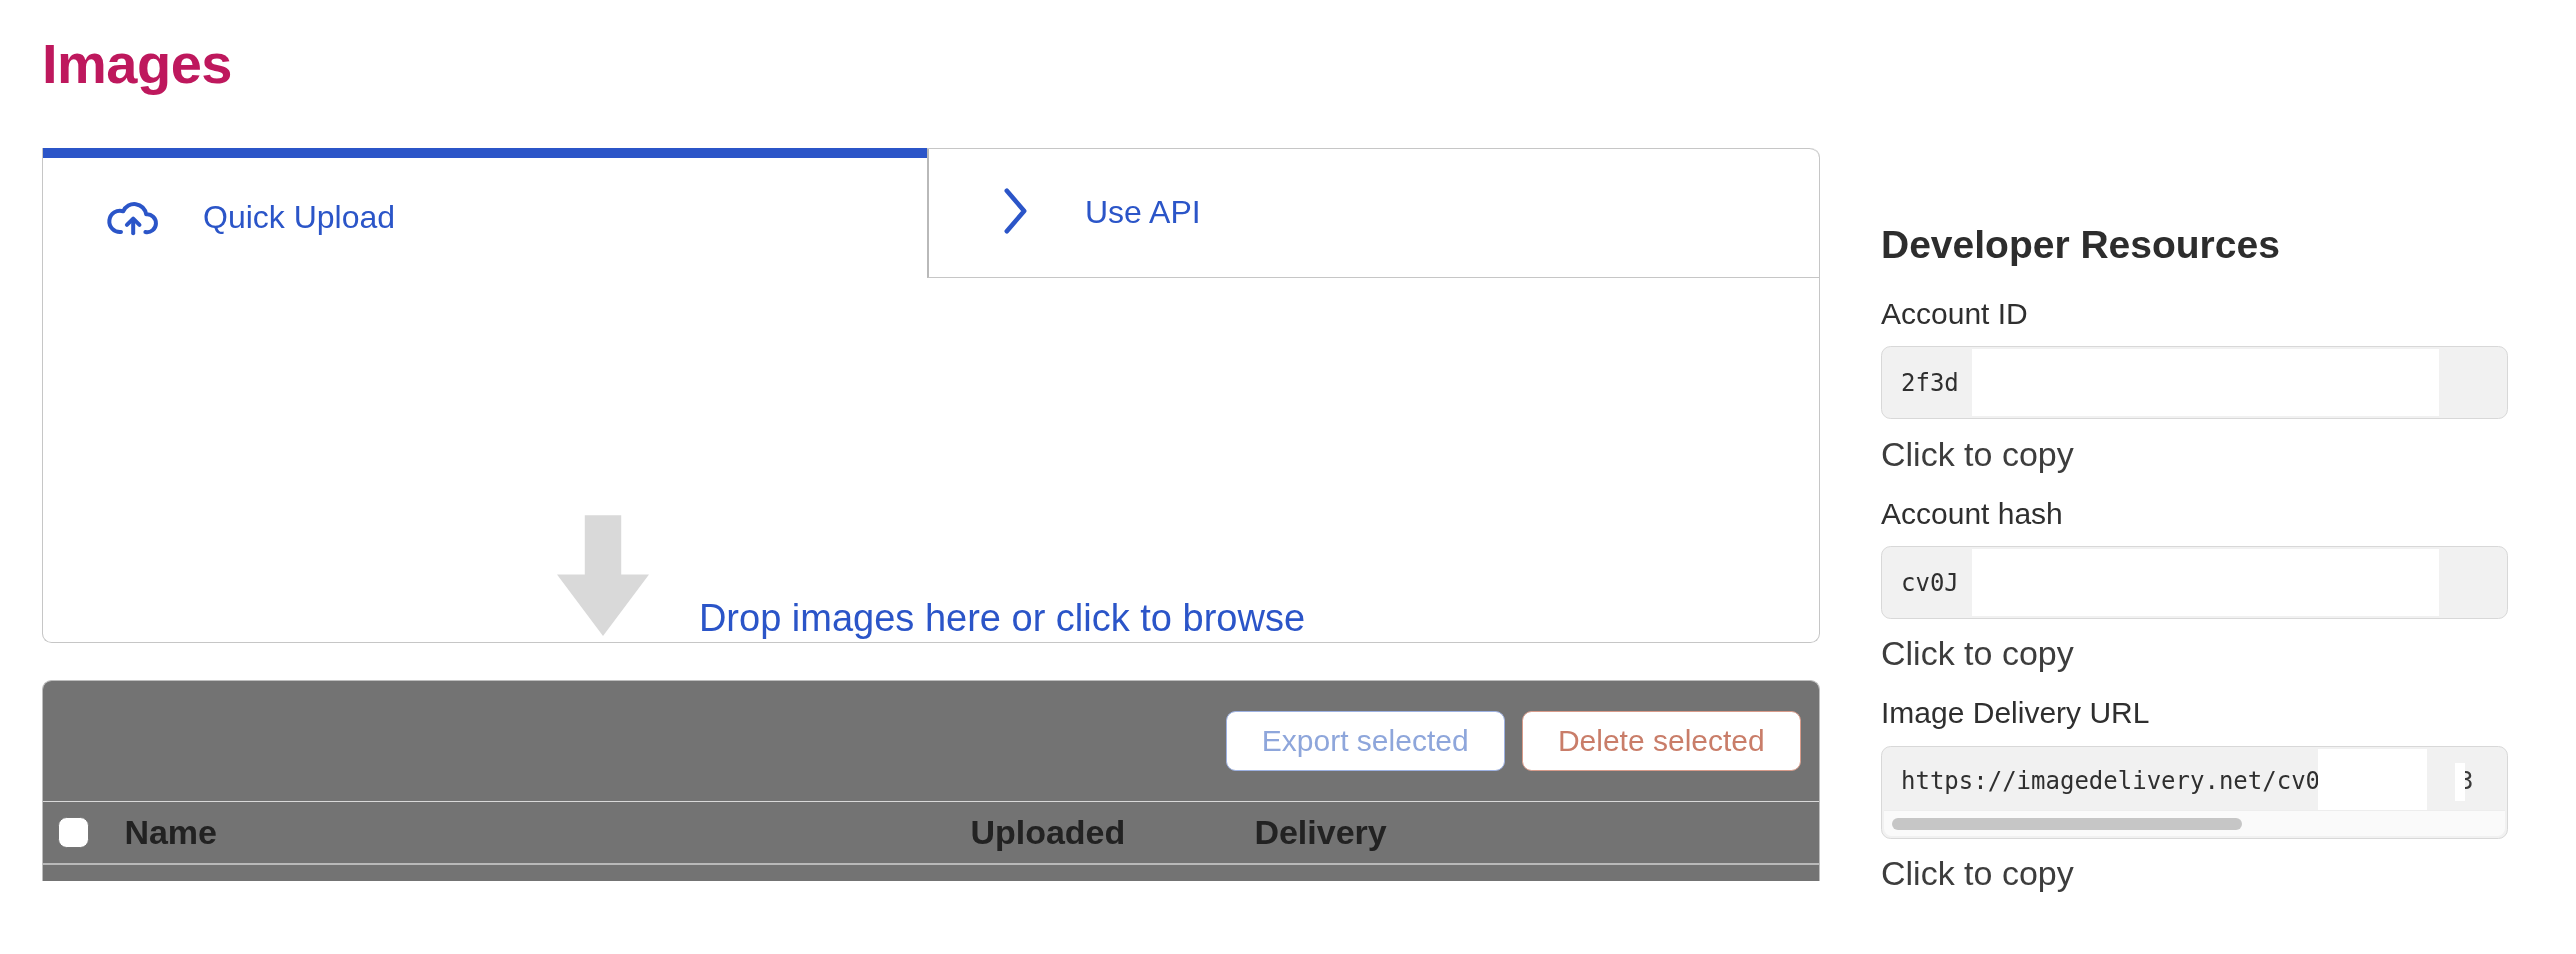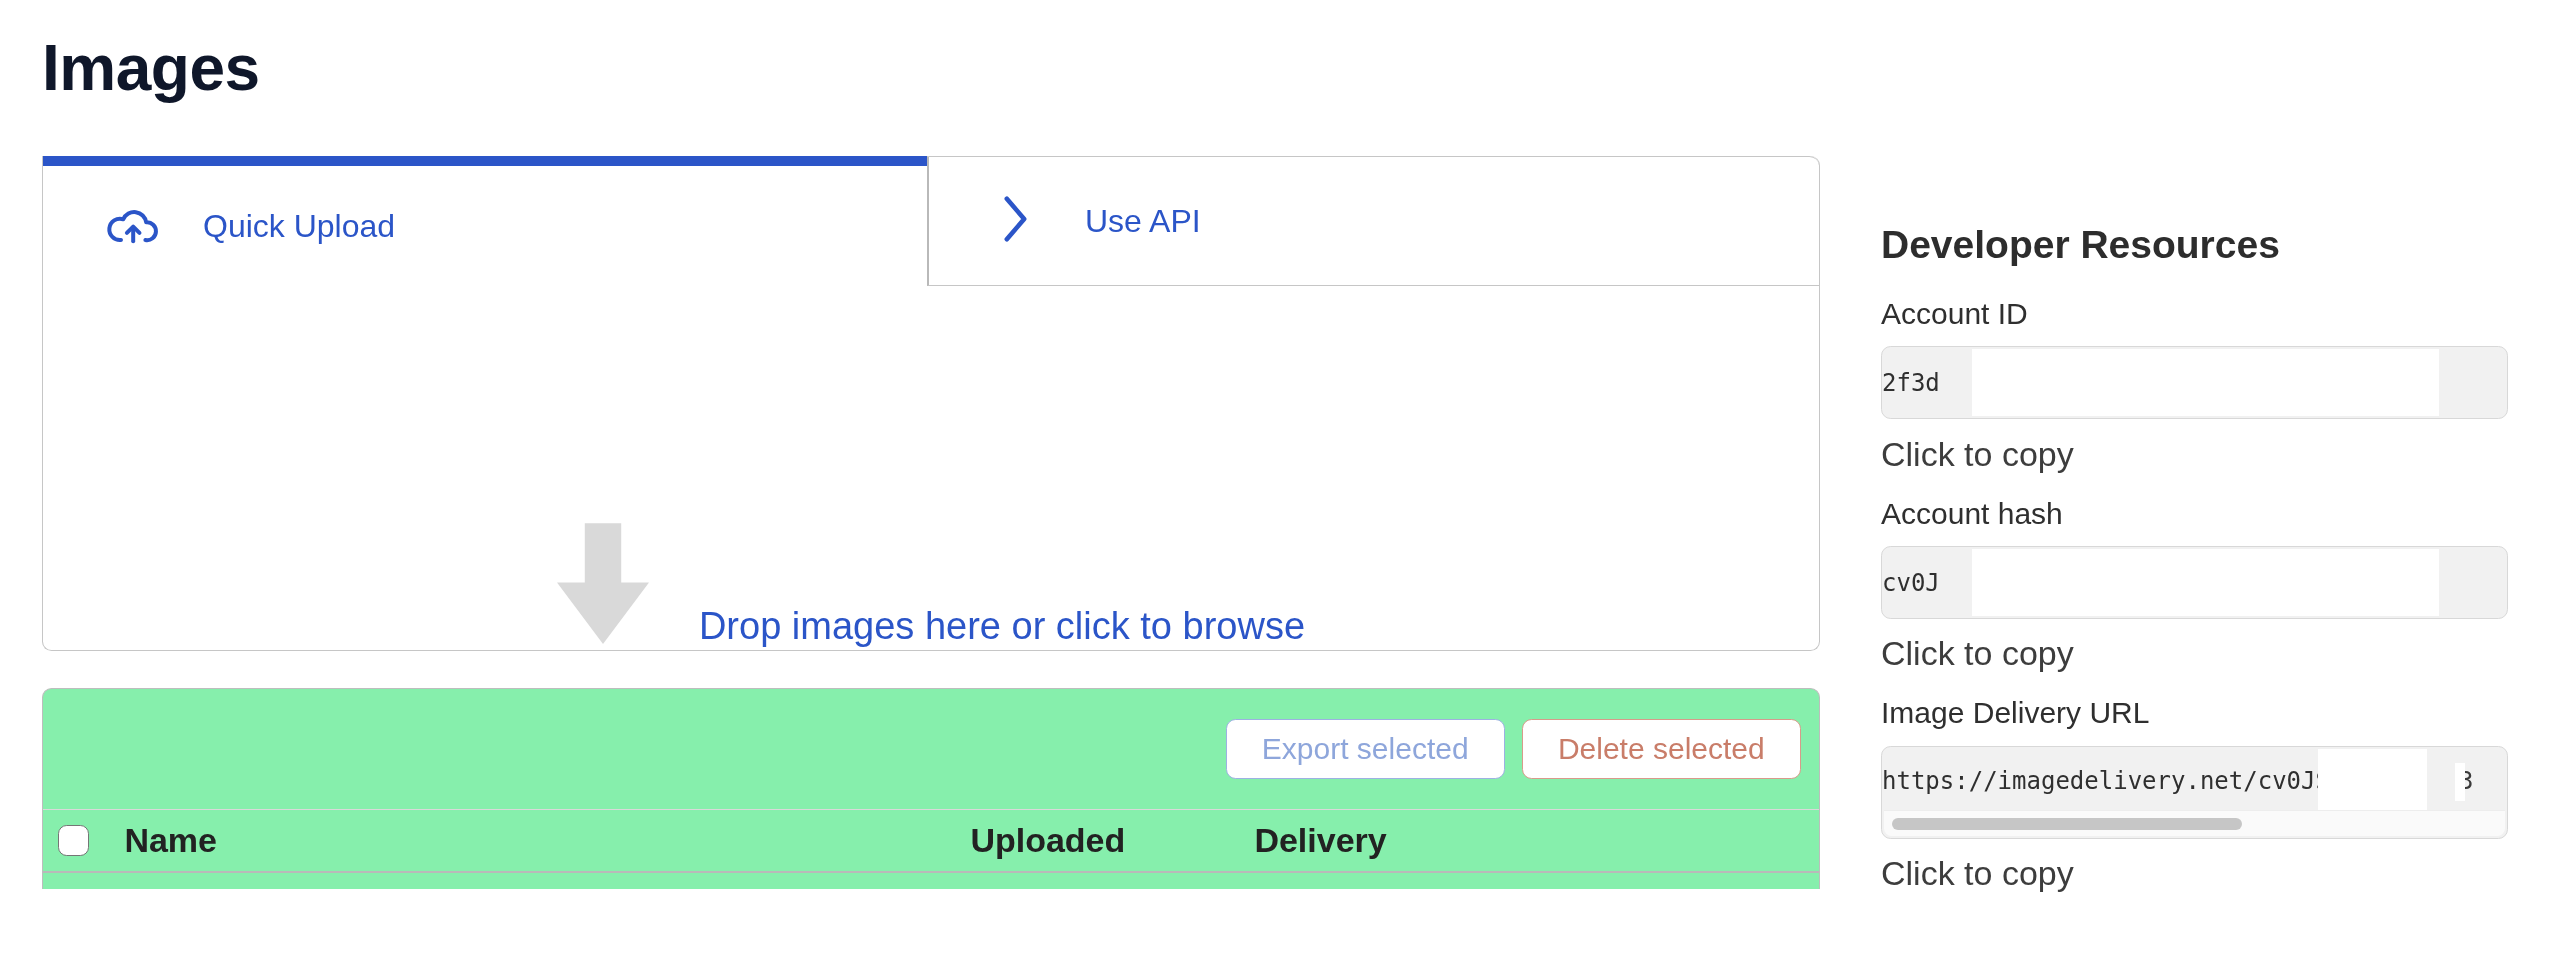--- a/index.html
+++ b/index.html
@@ -1,41 +1,41 @@
 <!DOCTYPE html>
 <html><head>
 <meta charset="utf-8">
 <style>
   * { margin:0; padding:0; box-sizing:border-box; }
   html,body { width:2576px; height:954px; background:#ffffff; overflow:hidden;
               font-family:"Liberation Sans", sans-serif; color:#2f2f2f; }
 
   .main-col { position:absolute; left:42px; top:0; width:1778px; }
 
-  .page-title { margin-top:35px; font-size:64px; line-height:1.05; font-weight:700; color:#0f172a; letter-spacing:-0.5px; }
+  .page-title { margin-top:35px; font-size:56px; line-height:1.05; font-weight:700; color:#be185d; letter-spacing:-0.5px; }
   .page-subtitle { margin-top:31px; font-size:33px; color:#303030; }
 
   
   .upload-card { margin-top:54px; width:1778px; height:495px;
                  border:1.9px solid #c6c6c6; border-top:none;
                  border-radius:0 9.6px 9.6px 9.6px; background:#fff; }
   .tab-row { display:flex; height:130px; }
   .tab { display:flex; align-items:center; cursor:pointer; }
   .tab-active { width:884px; border-top:10.6px solid #2b55c8; padding-left:62px; gap:42px; }
   .tab-inactive { flex:1; border-top:1.9px solid #c6c6c6; border-bottom:1.9px solid #c6c6c6;
                   border-left:2.9px solid #b9b9b9; border-radius:0 9.6px 0 0; padding-left:71px; gap:54px; }
   .tab-label { font-size:32px; color:#2b55c8; }
 
   .dropzone { height:362px; display:flex; align-items:flex-end; justify-content:center; gap:50px; cursor:pointer; }
   .dropzone-label { font-size:38px; color:#2b55c8; }
 
   
   .list-card { margin-top:37px; width:1778px; height:201px;
                border:1.9px solid #bdbdbd; border-bottom:none;
-               border-radius:9.6px 9.6px 0 0; background:#86efac; overflow:hidden; }
+               border-radius:9.6px 9.6px 0 0; background:#737373; overflow:hidden; }
   .actions-row { height:121px; border-bottom:1.9px solid #d9d9d9;
                  display:flex; align-items:center; justify-content:flex-end; gap:17.3px; padding-right:18.3px; }
   .btn { height:60px; padding:0 35px; background:#fff; border-radius:9.6px; font-size:30px;
          font-family:"Liberation Sans", sans-serif; cursor:pointer; }
   .btn-export { color:#8ea6db; border:1.9px solid #9db1e2; }
   .btn-delete { color:#c97d69; border:1.9px solid #d89b8a; }
 
   .table-header { height:63px; display:flex; align-items:center;
                   border-bottom:2.9px solid #b9b9b9; font-weight:700; font-size:34px; color:#222; }
   .cb-wrap { margin-left:15.4px; width:31px; }
@@ -43,21 +43,21 @@
   .col-name { margin-left:35px; width:846px; }
   .col-uploaded { width:284px; }
 
   
   .sidebar { position:absolute; left:1881px; top:223px; width:627px; }
   .sidebar-title { font-size:39px; font-weight:700; color:#2d2d2d; line-height:1.15; }
   .field-label { margin-top:23px; font-size:30px; color:#2f2f2f; }
   .field-label.first { margin-top:29px; }
   .copy-box { position:relative; margin-top:15.4px; height:73px; width:627px;
               background:#f1f1f1; border:1.9px solid #d8d8d8; border-radius:9.6px;
-              display:flex; align-items:center; overflow:hidden;
+              display:flex; align-items:center; padding-left:19px; overflow:hidden;
               font-family:"DejaVu Sans Mono", monospace; font-size:24px; color:#2f2f2f; cursor:pointer; }
   .copy-box.url { height:93px; align-items:flex-start; padding-top:20px; }
   .redaction { position:absolute; top:1.9px; bottom:1.9px; left:90px; width:467px; background:#ffffff; }
   .copy-box.url .redaction { left:436px; width:109px; top:1.9px; bottom:auto; height:62px; }
   .url-fragment { position:absolute; left:577px; top:20px; font-family:"DejaVu Sans Mono", monospace;
                   font-size:24px; color:#3a3a3a; }
   .url-fragment::after { content:""; position:absolute; left:-3.8px; top:-3.8px; width:9.6px; height:38px; background:#fff; }
   .hscrollbar { position:absolute; left:1.9px; right:1.9px; bottom:1.9px; height:26px;
                 background:#fafafa; border-top:1px solid #ededed; border-radius:0 0 7.7px 7.7px; }
   .hscroll-thumb { position:absolute; left:7.7px; top:6.7px; width:350px; height:12.5px;

